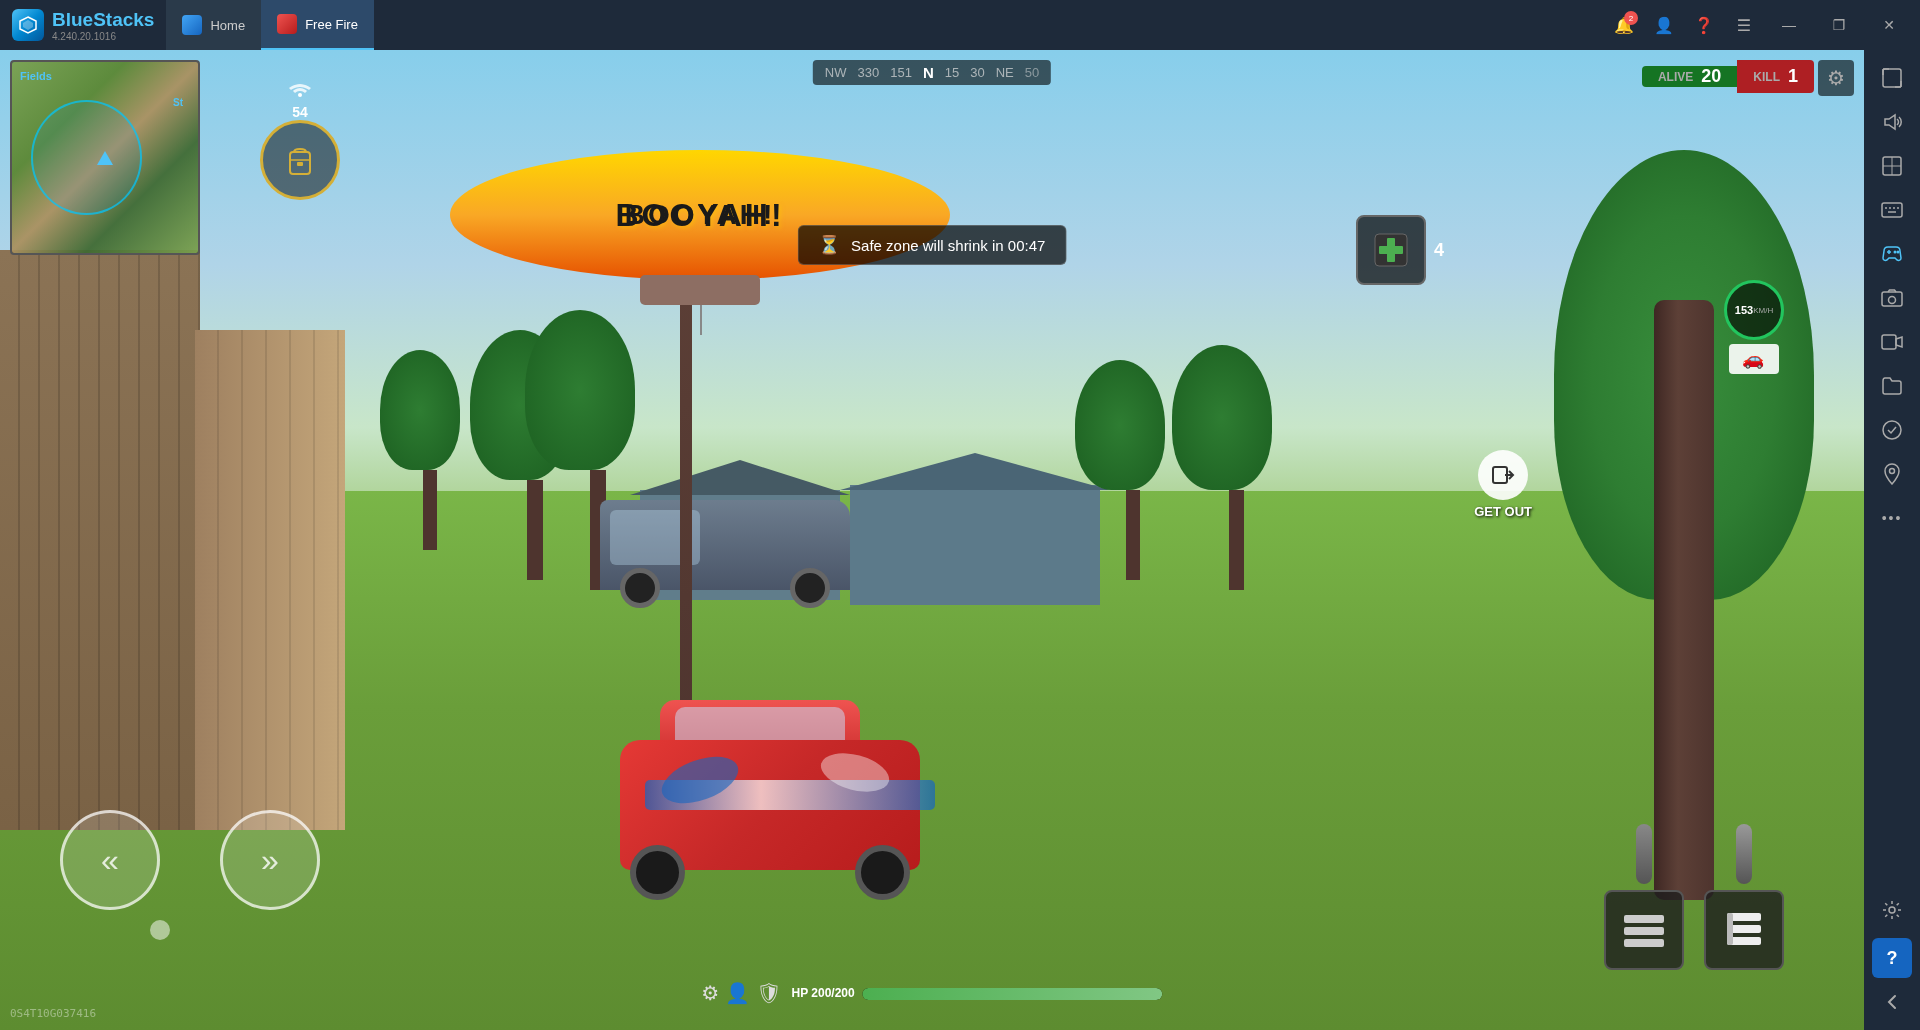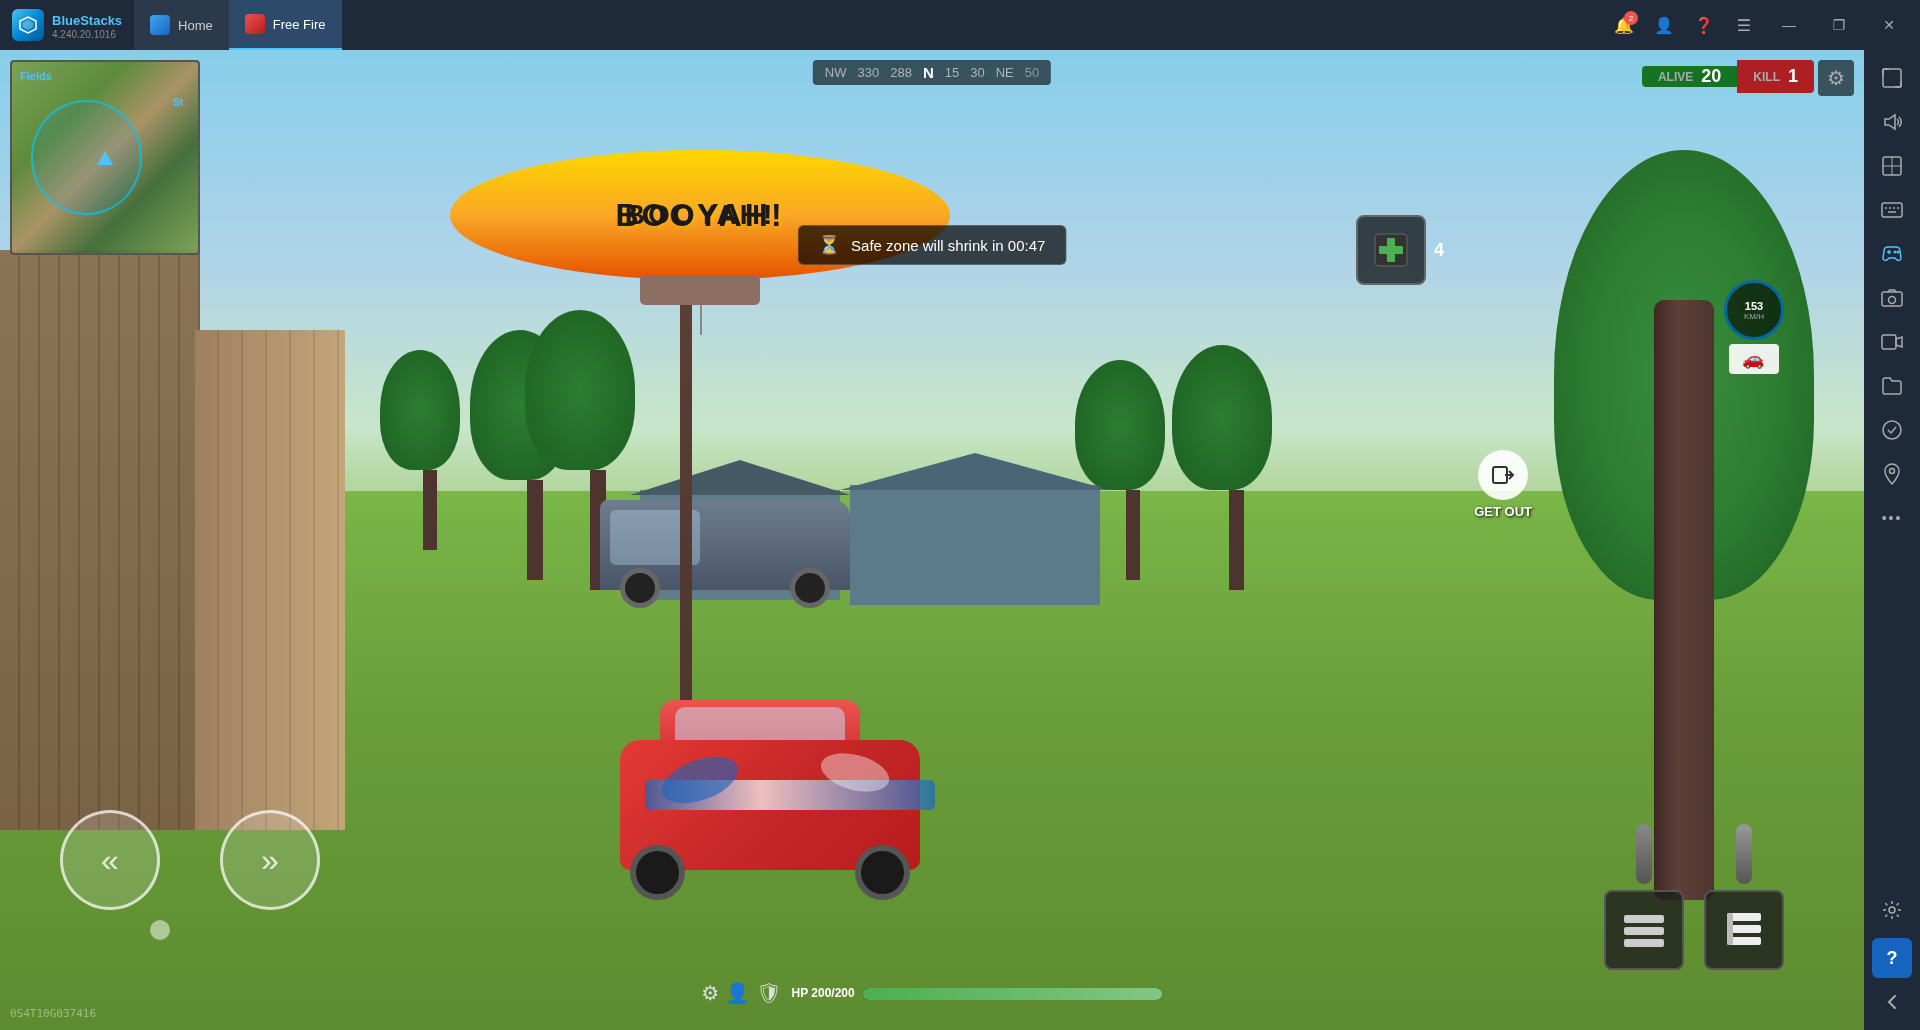--- a/index.html
+++ b/index.html
@@ -21,21 +21,21 @@
       padding: 0 12px;
       gap: 8px;
     }
     .bs-logo-icon {
       width: 32px; height: 32px;
       background: linear-gradient(135deg, #4fc3f7 0%, #0288d1 50%, #01579b 100%);
       border-radius: 6px;
       display: flex; align-items: center; justify-content: center;
       font-size: 14px; font-weight: bold; color: white;
     }
-    .bs-logo-text { color: #4fc3f7; font-size: 13px; font-weight: bold; }
+    .bs-logo-text { color: #4fc3f7; font-size: 19px; font-weight: bold; }
     .bs-version { color: #888; font-size: 10px; display: block; }
 
     .tab {
       display: flex; align-items: center; gap: 8px;
       padding: 0 16px; height: 50px;
       cursor: pointer; color: #ccc; font-size: 13px;
     }
     .tab.home { background: #2a3a4a; }
     .tab.active { background: #2d4a6a; color: white; border-bottom: 2px solid #4fc3f7; }
     .tab-icon { width: 20px; height: 20px; border-radius: 4px; }
@@ -435,25 +435,25 @@
 
     
     .speed-indicator {
       position: absolute;
       top: 230px; right: 80px;
       display: flex; flex-direction: column; align-items: center;
       gap: 4px;
     }
     .speed-gauge {
       width: 60px; height: 60px;
-      border: 3px solid #0369a1;
+      border: 3px solid #22c55e;
       border-radius: 50%;
       background: rgba(0,0,0,0.6);
       display: flex; align-items: center; justify-content: center;
-      flex-direction: column;
+      flex-direction: row;
     }
     .speed-value { color: white; font-size: 11px; font-weight: bold; }
     .speed-unit { color: #aaa; font-size: 8px; }
     .car-icon-hud {
       width: 50px; height: 30px;
       background: rgba(255,255,255,0.9);
       border-radius: 4px;
       display: flex; align-items: center; justify-content: center;
       font-size: 18px;
     }
@@ -708,25 +708,43 @@
 
       <div class="minimap">
         <div class="minimap-bg"></div>
         <div class="minimap-zone"></div>
         <div class="minimap-player"></div>
         <div class="minimap-label">Fields</div>
 
         <div style="position:absolute;top:35px;right:15px;color:#4fc3f7;font-size:10px;font-weight:bold;">St</div>
       </div>
 
+      <div class="backpack-indicator">
+        <div class="wifi-signal">
+          <svg width="24" height="18" viewBox="0 0 24 18">
+            <path d="M12 4 C6 4 1 8 1 8 L3 10 C3 10 7 7 12 7 C17 7 21 10 21 10 L23 8 C23 8 18 4 12 4Z" fill="white" opacity="0.8"></path>
+            <path d="M12 8 C8 8 5 11 5 11 L7 13 C7 13 9 11 12 11 C15 11 17 13 17 13 L19 11 C19 11 16 8 12 8Z" fill="white" opacity="0.8"></path>
+            <circle cx="12" cy="15" r="2" fill="white"></circle>
+          </svg>
+        </div>
+        <div class="wifi-count">54</div>
+        <div class="backpack-circle">
+          <svg width="40" height="40" viewBox="0 0 40 40">
+            <rect x="10" y="12" width="20" height="22" rx="3" fill="none" stroke="#d4af37" stroke-width="2"></rect>
+            <path d="M14 12 C14 8 26 8 26 12" fill="none" stroke="#d4af37" stroke-width="2"></path>
+            <line x1="10" y1="20" x2="30" y2="20" stroke="#d4af37" stroke-width="1.5"></line>
+            <rect x="17" y="22" width="6" height="4" rx="1" fill="#d4af37"></rect>
+          </svg>
+        </div>
+      </div>
 
       <div class="compass-bar">
         <span>NW</span>
         <span>330</span>
-        <span>288</span>
+        <span>151</span>
         <span class="north">N</span>
         <span>15</span>
         <span>30</span>
         <span>NE</span>
         <span style="opacity:0.5;">50</span>
       </div>
 
       <div class="safe-zone-msg">
         <span class="safe-zone-icon">⏳</span>
         <span>Safe zone will shrink in 00:47</span>

